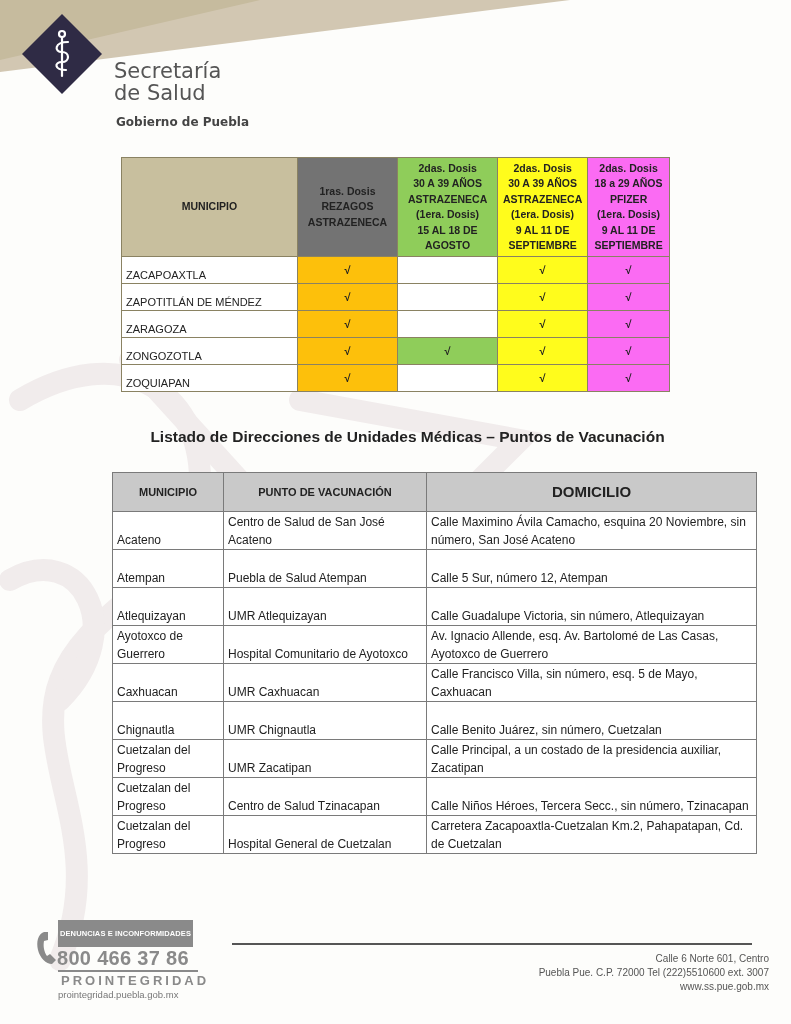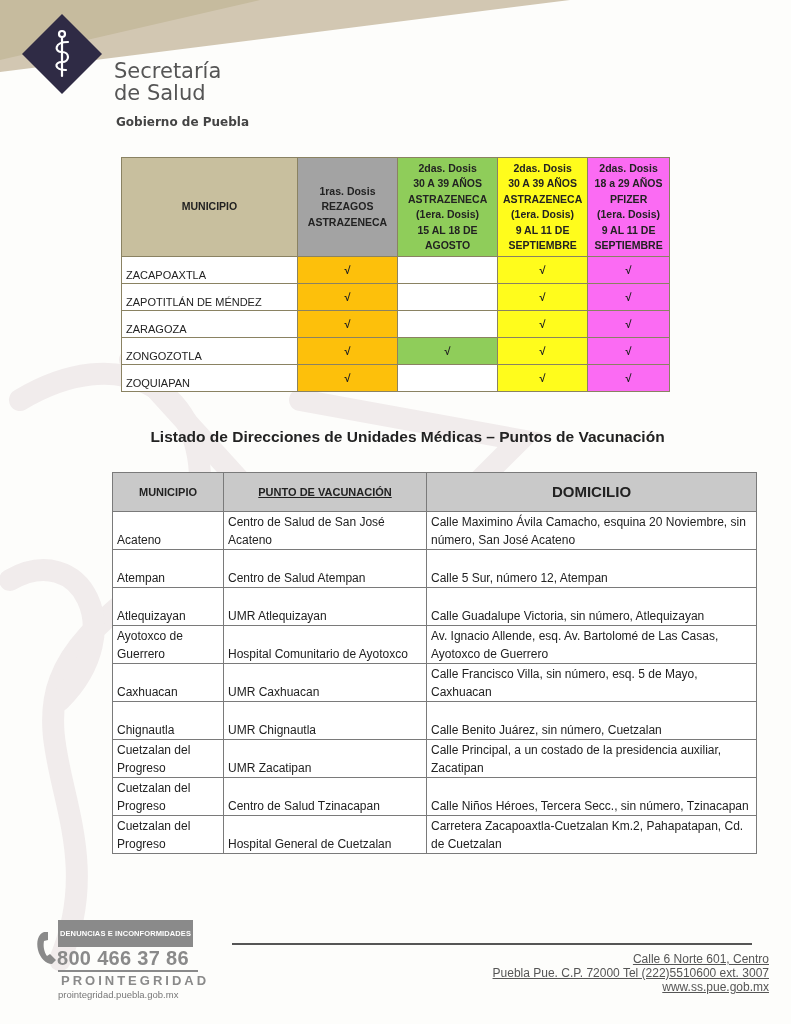--- a/index.html
+++ b/index.html
@@ -13,53 +13,53 @@
   .brand { position:absolute; left:114px; top:60px; font-family:"DejaVu Sans", sans-serif; color:#555; }
   .brand .l1 { font-size:21px; line-height:22px; font-weight:normal; }
   .brand .l2 { font-size:21px; line-height:22px; }
   .brand .gov { position:absolute; top:55px; left:2px; white-space:nowrap; font-size:12px; font-weight:bold; color:#444; }
 
   table { border-collapse:collapse; position:absolute; }
   .t1 { left:121px; top:157px; width:549px; font-family:"Liberation Sans", sans-serif; }
   .t1 td, .t1 th { border:1px solid #8a8262; padding:0; }
   .t1 th { font-size:10.5px; font-weight:bold; line-height:15.5px; text-align:center; color:#222; }
   .t1 th.muni { background:#c8bf9e; width:173px; height:98px; }
-  .t1 th.c1 { background:#a3a3a3; width:98px; }
+  .t1 th.c1 { background:#737373; width:98px; }
   .t1 th.c2 { background:#8fcd5a; width:98px; }
   .t1 th.c3 { background:#fffc1c; width:88px; }
   .t1 th.c4 { background:#fb6bf3; width:80px; }
   .t1 td { height:24px; font-size:11px; }
   .t1 td.name { padding-left:4px; vertical-align:bottom; padding-bottom:2px; background:#fff; }
   .t1 td.mark { text-align:center; font-weight:bold; font-size:11px; }
   .bg-orange { background:#fdc00b; }
   .bg-green { background:#8fcd5a; }
   .bg-yellow { background:#fffc1c; }
   .bg-pink { background:#fb6bf3; }
   .bg-white { background:#fff; }
 
   .title2 { position:absolute; left:0; width:791px; top:428px; text-align:center; font-weight:bold; font-size:15.5px; color:#222; padding-left:12px; }
 
   .t2 { left:112px; top:472px; width:645px; }
   .t2 td, .t2 th { border:1px solid #7a7a7a; font-size:12px; line-height:18px; color:#222; background:#fff; }
   .t2 th { background:#c9c9c9; height:36px; font-weight:bold; font-size:11px; text-align:center; }
   .t2 th.dom { font-size:15px;margin-left:23px; }
   .t2 td { vertical-align:bottom; padding:1px 4px 0 4px; }
   .t2 .cm { width:108px; }
-  .t2 .cp { width:200px;text-decoration:underline; }
+  .t2 .cp { width:200px; }
   .t2 tr.r2 td { height:36px; }
 
   .footer-line { position:absolute; left:232px; top:943px; width:520px; height:2px; background:#555; }
   .prointeg { position:absolute; left:36px; top:920px; width:166px; color:#8a8a8a; }
   .prointeg .tag { background:#8a8a8a; color:#fff; font-size:7.5px; font-weight:bold; padding:9px 2px; display:inline-block; margin-left:22px; letter-spacing:0.1px; }
   .prointeg .phone { font-size:20px; font-weight:bold; margin-left:21px; line-height:22px; letter-spacing:0.3px; }
   .prointeg .sep { height:1.5px; background:#8a8a8a; margin:1px 0 1px 22px; width:140px; }
   .prointeg .word { font-size:13px; font-weight:bold; margin-left:25px; letter-spacing:3px; line-height:15px; }
   .prointeg .url { font-size:9.5px; margin-left:22px; line-height:14px; color:#777; }
   .prointeg .phone-icon { position:absolute; left:0; top:10px; width:22px; height:36px; }
-  .addr { position:absolute; right:22px; top:952px; text-align:right; font-size:12px; line-height:14px; color:#555;text-decoration:underline; }
+  .addr { position:absolute; right:22px; top:952px; text-align:right; font-size:10px; line-height:14px; color:#555; }
 </style>
 </head>
 <body>
 
 <svg class="banner" viewBox="0 0 791 200">
   <polygon points="0,0 570,0 0,72" fill="#d2c7b2"></polygon>
   <polygon points="0,0 260,0 0,60" fill="#c6bb9e"></polygon>
 </svg>
 
 <svg class="watermark" viewBox="0 0 560 700">
@@ -173,21 +173,21 @@
     </tr>
   </thead>
   <tbody>
     <tr class="r2">
       <td>Acateno</td>
       <td>Centro de Salud de San José Acateno</td>
       <td>Calle Maximino Ávila Camacho, esquina 20 Noviembre, sin número, San José Acateno</td>
     </tr>
     <tr class="r2">
       <td>Atempan</td>
-      <td>Centro de Salud Atempan</td>
+      <td>Puebla de Salud Atempan</td>
       <td>Calle 5 Sur, número 12, Atempan</td>
     </tr>
     <tr class="r2">
       <td>Atlequizayan</td>
       <td>UMR Atlequizayan</td>
       <td>Calle Guadalupe Victoria, sin número, Atlequizayan</td>
     </tr>
     <tr class="r2">
       <td>Ayotoxco de Guerrero</td>
       <td>Hospital Comunitario de Ayotoxco</td>

